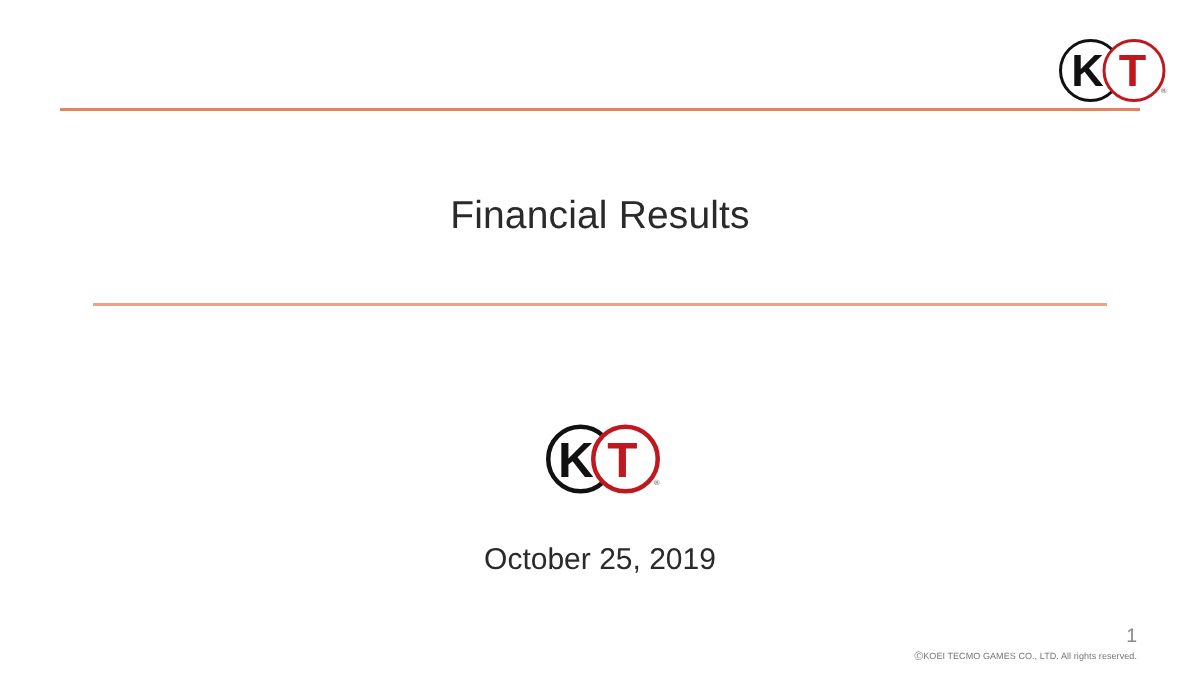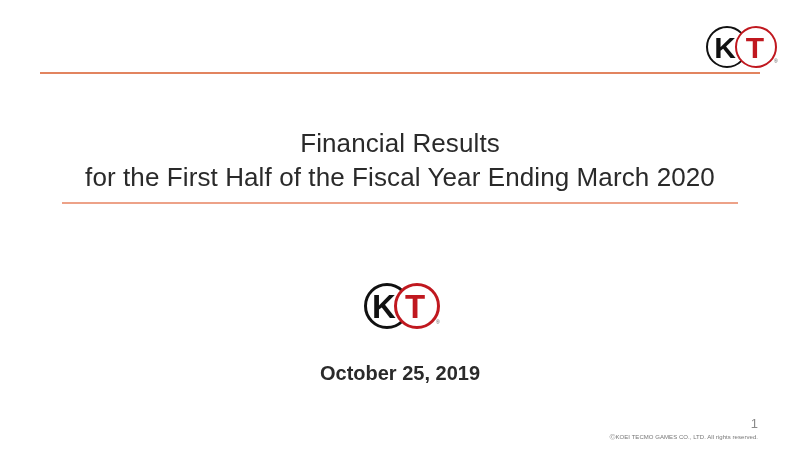--- a/index.html
+++ b/index.html
@@ -134,21 +134,21 @@
   }
 
   .date-line {
     position: absolute;
     left: 0;
     top: 362px;
     width: 800px;
     text-align: center;
     color: #2a2a2a;
     font-size: 20px;
-    font-weight: 700;
+    font-weight: 400;
   }
 
   
   .page-number {
     position: absolute;
     right: 42px;
     top: 416px;
     color: #8a8a8a;
     font-size: 13px;
     font-weight: 400;
@@ -174,21 +174,20 @@
     <div class="kt-letter kt-letter-k">K</div>
     <div class="kt-letter kt-letter-t">T</div>
     <div class="kt-reg">®</div>
   </div>
 
   <div class="rule-top"></div>
   <div class="rule-mid"></div>
 
   <div class="title-block">
     <span class="title-line">Financial Results</span>
-    <span class="title-line">for the First Half of the Fiscal Year Ending March 2020</span>
   </div>
 
   <div class="kt-logo center-logo">
     <div class="kt-ring kt-ring-k"></div>
     <div class="kt-ring kt-ring-t"></div>
     <div class="kt-letter kt-letter-k">K</div>
     <div class="kt-letter kt-letter-t">T</div>
     <div class="kt-reg">®</div>
   </div>
 

